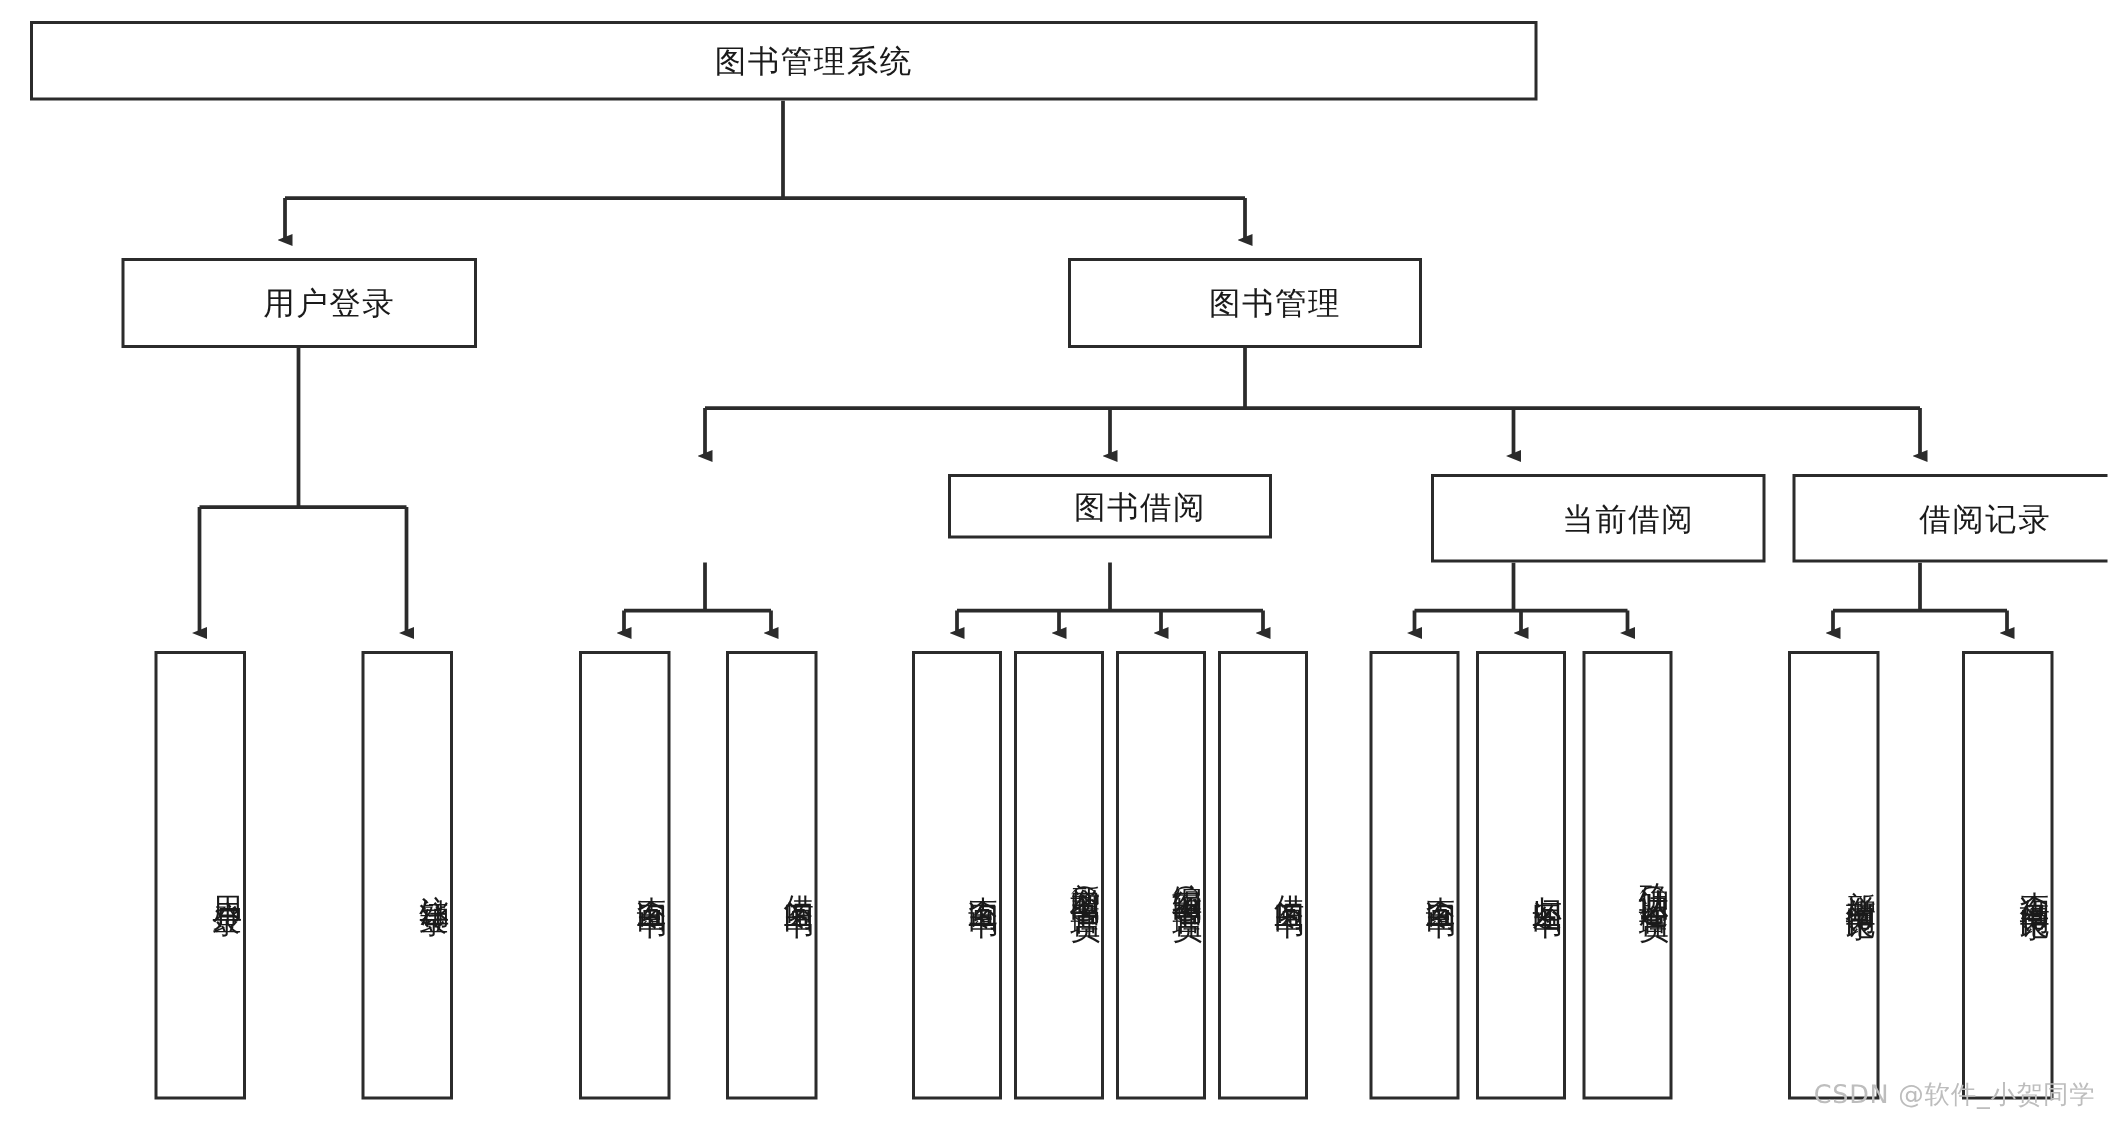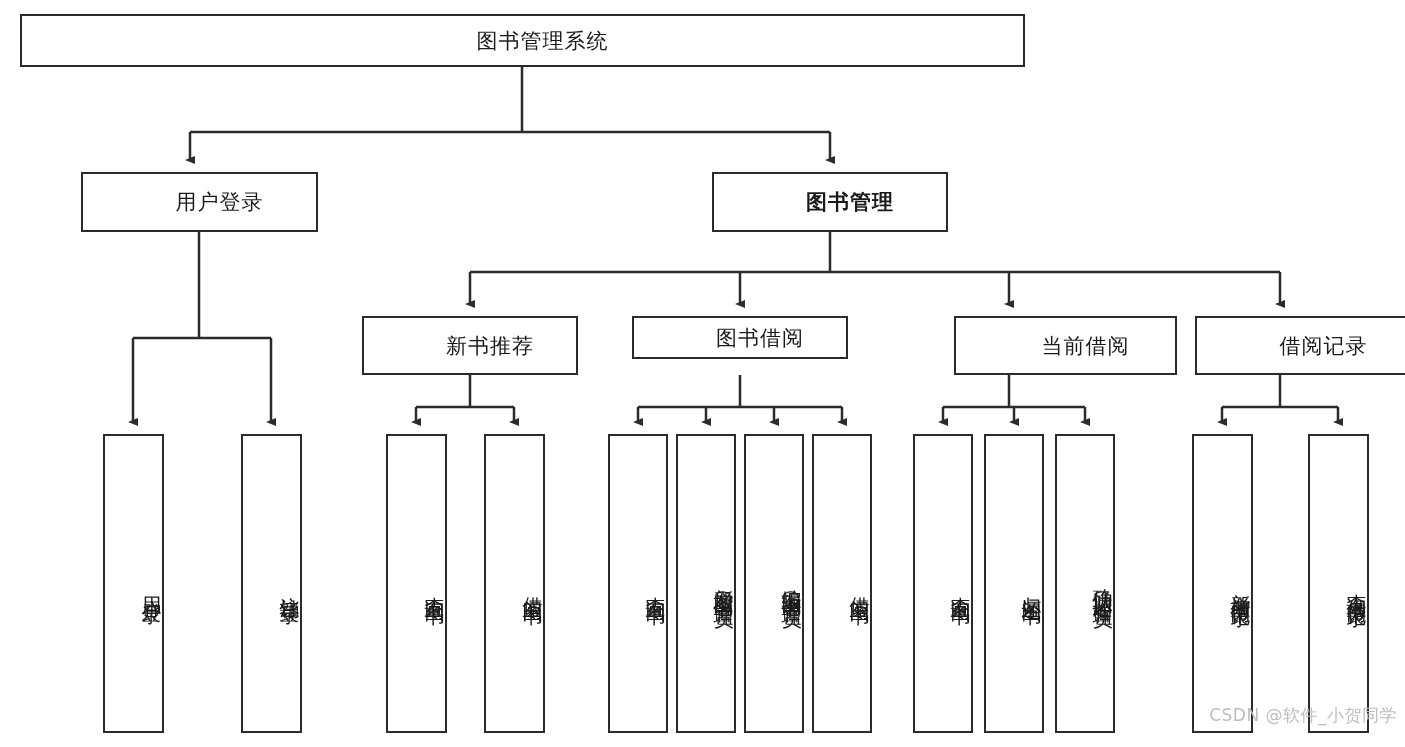--- a/index.html
+++ b/index.html
@@ -51,21 +51,21 @@
     align-items: flex-start;
     justify-content: center;
   }
   .node-label {
     display: block;
     white-space: nowrap;
   }
   .watermark {
     position: absolute;
     right: 8px;
-    bottom: 20px;
+    bottom: 6px;
     font-size: 17px;
     color: #bdbdbd;
     white-space: nowrap;
     letter-spacing: 0.5px;
   }
 </style>
 </head>
 <body>
 
 <div id="diagram-root">
@@ -120,27 +120,24 @@
     </g>
   </svg>
 
   <div class="node-box horizontal" style="left:20px; top:14px; width:1005px; height:53px;">
     <span class="node-label">图书管理系统</span>
   </div>
 
   <div class="node-box horizontal" style="left:81px; top:172px; width:237px; height:60px;">
     <span class="node-label">用户登录</span>
   </div>
-  <div class="node-box horizontal" style="left:712px; top:172px; width:236px; height:60px;font-weight:bold;">
+  <div class="node-box horizontal" style="left:712px; top:172px; width:236px; height:60px;">
     <span class="node-label">图书管理</span>
   </div>
 
-  <div class="node-box horizontal" style="left:362px; top:316px; width:216px; height:59px;">
-    <span class="node-label">新书推荐</span>
-  </div>
   <div class="node-box horizontal" style="left:632px; top:316px; width:216px; height:43px;">
     <span class="node-label">图书借阅</span>
   </div>
   <div class="node-box horizontal" style="left:954px; top:316px; width:223px; height:59px;">
     <span class="node-label">当前借阅</span>
   </div>
   <div class="node-box horizontal" style="left:1171px; top:316px; width:217px; height:59px;margin-left:24px;">
     <span class="node-label">借阅记录</span>
   </div>
 

